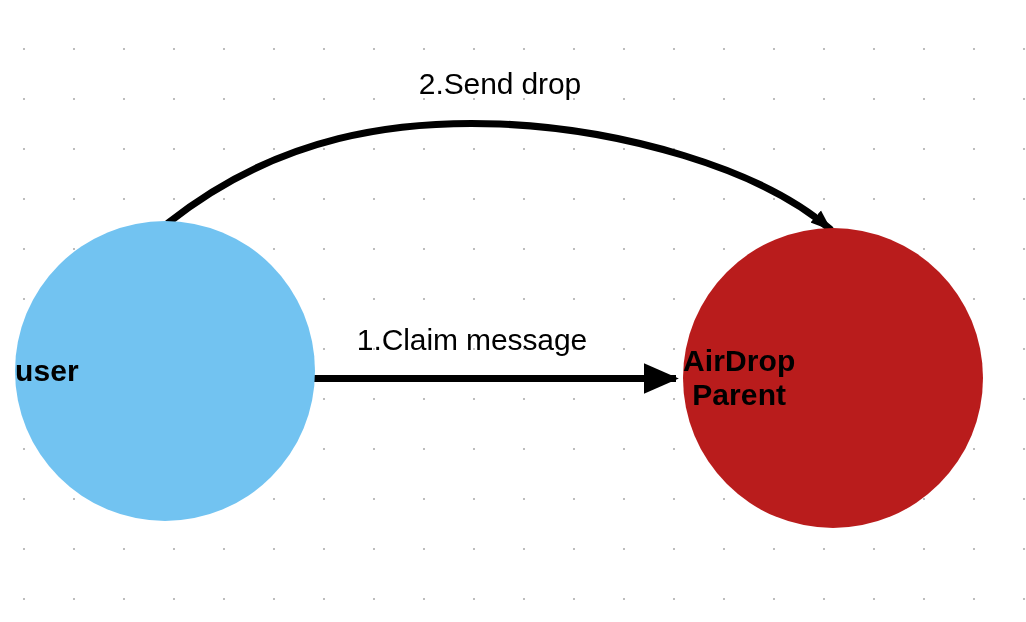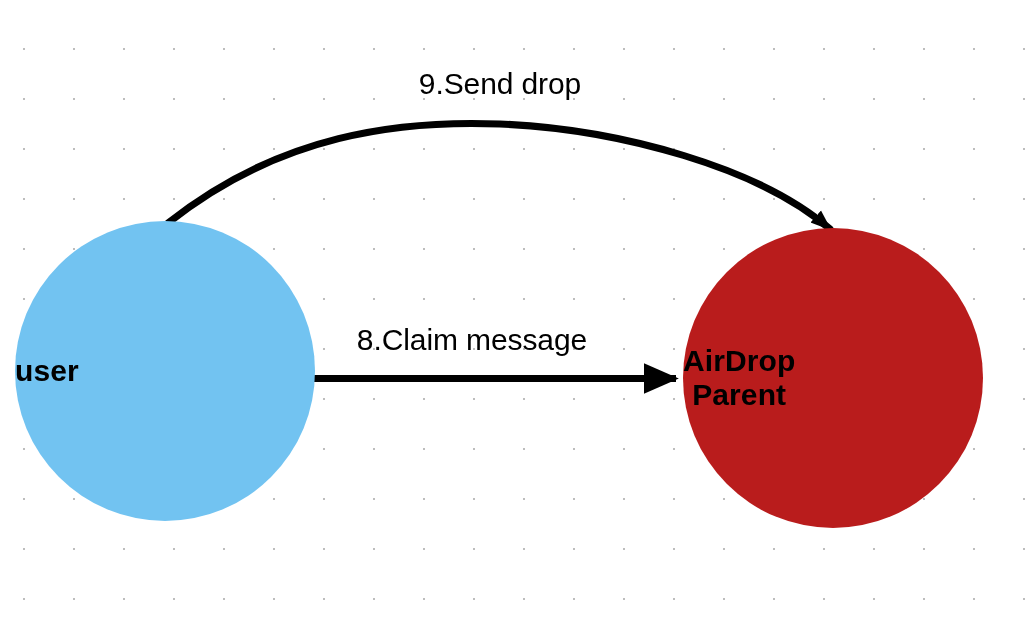--- a/index.html
+++ b/index.html
@@ -86,17 +86,17 @@
 
   <div class="node" style="left:15px; top:221px; width:300px; height:300px; background:#72c3f1;">
     <span class="node-label">user</span>
   </div>
 
   <div class="node" style="left:683px; top:228px; width:300px; height:300px; background:#b91c1c;">
     <span class="node-label">AirDrop
 Parent</span>
   </div>
 
-  <div class="edge-label" style="left:472px; top:340px;">8.Claim message</div>
+  <div class="edge-label" style="left:472px; top:340px;">1.Claim message</div>
 
-  <div class="edge-label" style="left:500px; top:84px;">9.Send drop</div>
+  <div class="edge-label" style="left:500px; top:84px;">2.Send drop</div>
 
 </div>
 
 </body></html>

